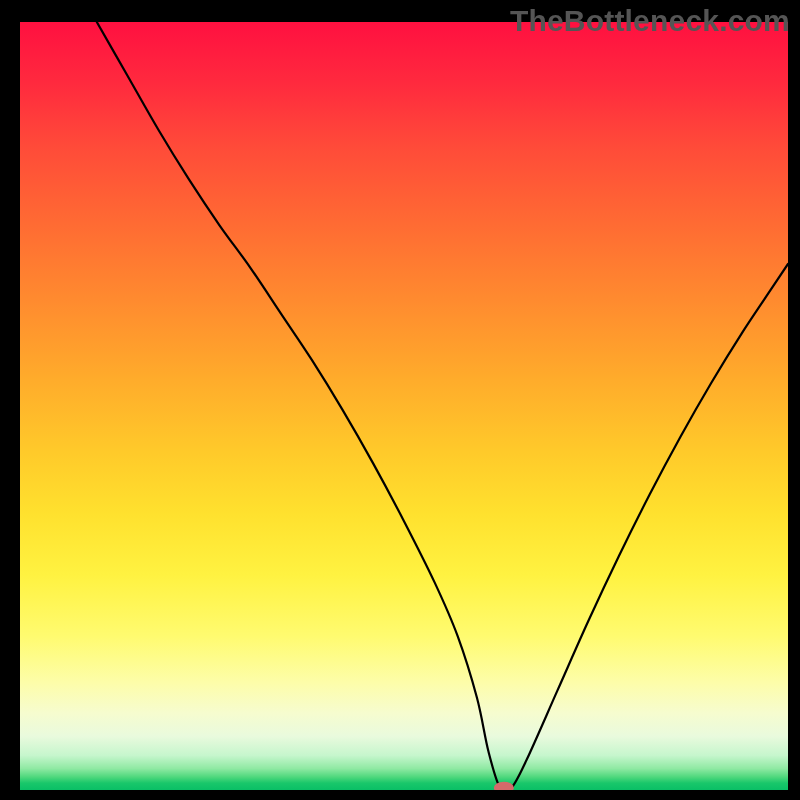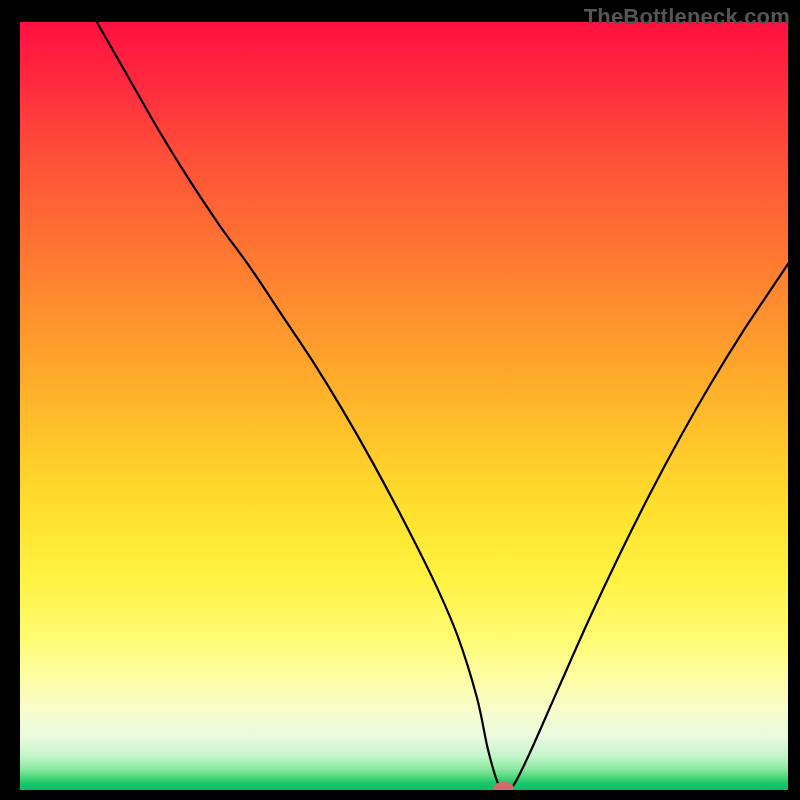--- a/index.html
+++ b/index.html
@@ -15,21 +15,21 @@
     position: relative;
     width: 800px;
     height: 800px;
     background: #000000;
   }
   .watermark {
     position: absolute;
     top: 4px;
     right: 10px;
     color: #555555;
-    font-size: 22px;
+    font-size: 30px;
     font-weight: 600;
     letter-spacing: 0.2px;
     z-index: 20;
     user-select: none;
   }
   .plot-wrap {
     position: absolute;
     left: 20px;
     top: 22px;
     width: 768px;

